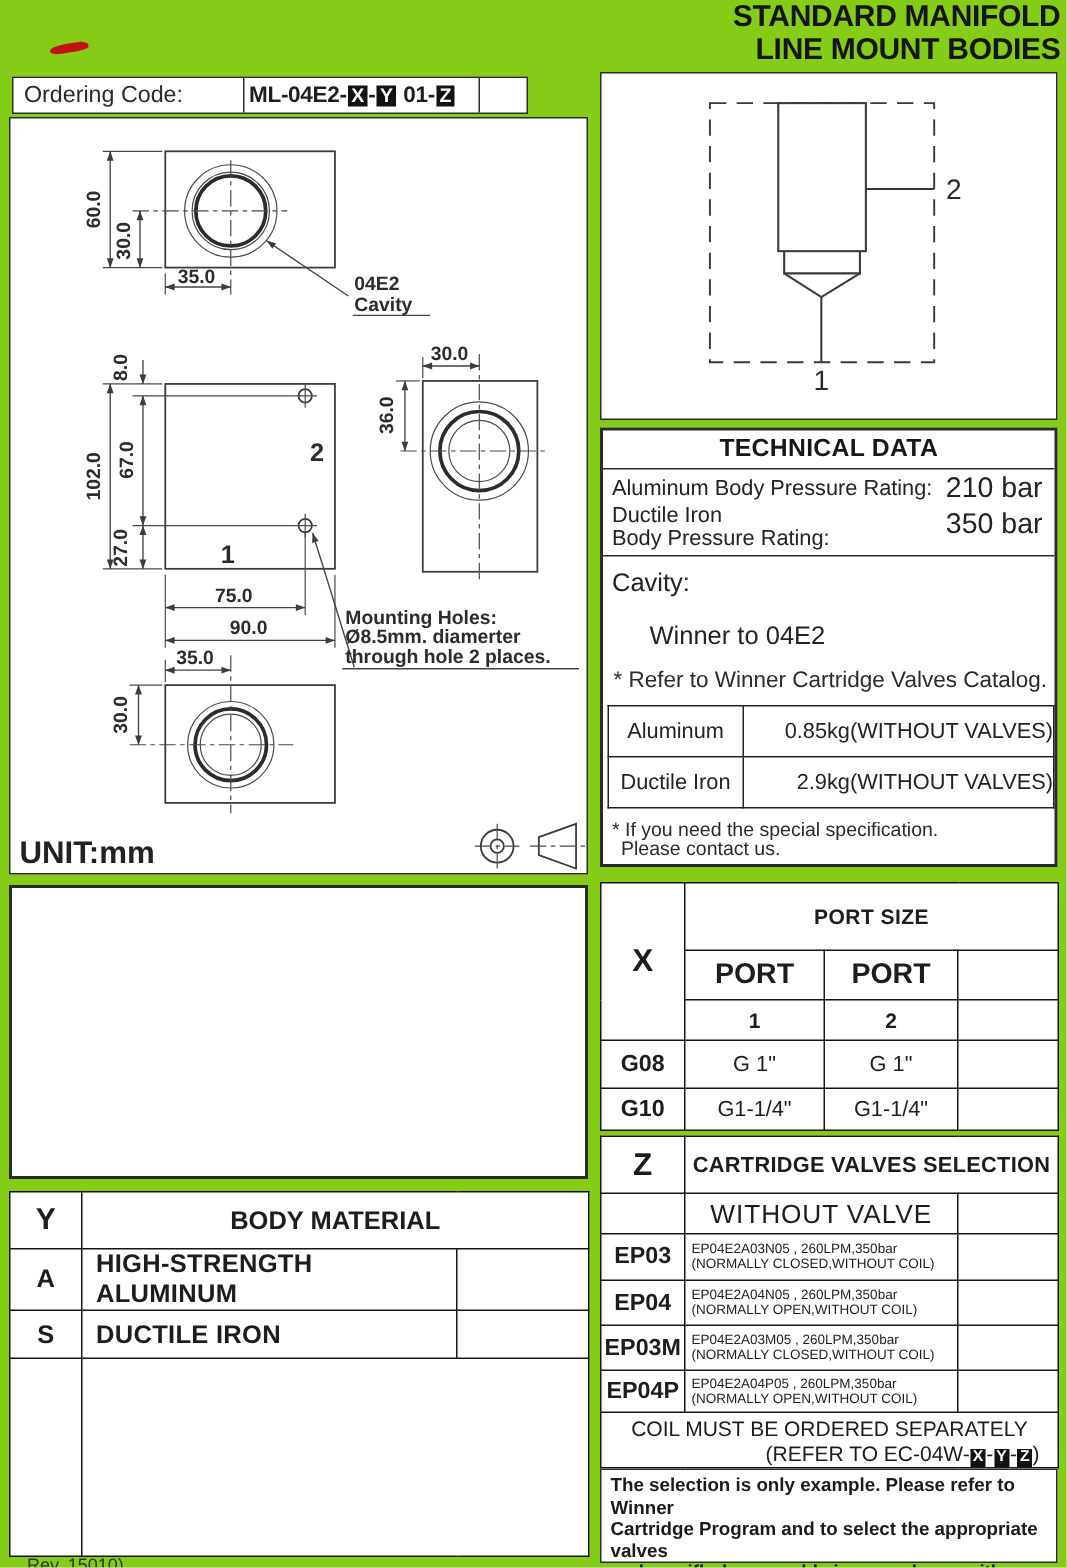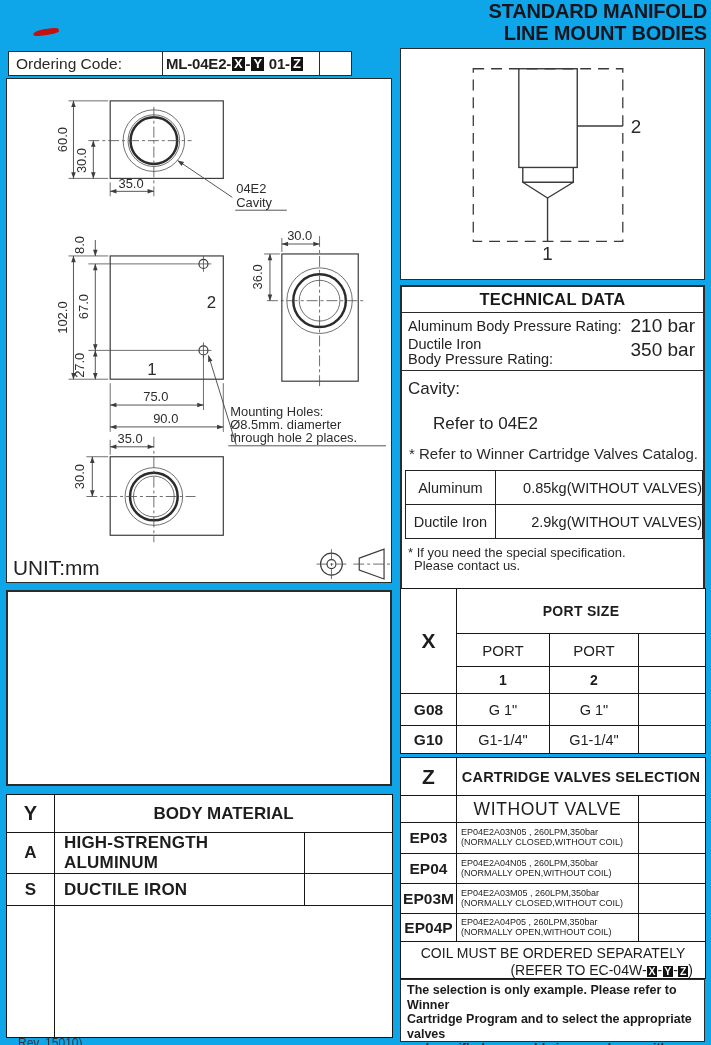--- a/index.html
+++ b/index.html
@@ -1,16 +1,16 @@
 <!DOCTYPE html>
 <html><head>
 <meta charset="utf-8">
 <style>
   html,body{margin:0;padding:0;background:#e8e8e8;}
-  .page{position:relative;width:711px;height:1045px;background:#0ea5e9;overflow:hidden;
+  .page{position:relative;width:711px;height:1045px;background:#84cc16;overflow:hidden;
         font-family:"Liberation Sans",sans-serif;color:#1f1f1f;}
   .box{position:absolute;border:1.6px solid #2b2b2b;box-sizing:border-box;background:#fff;}
 
   
   .title{position:absolute;top:1px;right:4px;text-align:right;font-weight:bold;
          font-size:20px;line-height:21.5px;color:#16151d;letter-spacing:-0.2px;}
   .redmark{position:absolute;left:33px;top:29px;width:26px;height:6px;background:#c31111;
            transform:rotate(-9deg);border-radius:60% 40% 60% 40% / 80% 60% 40% 60%;}
 
   
@@ -32,40 +32,40 @@
   .dim{stroke:#424242;stroke-width:0.9;fill:none;}
   .schln{stroke:#3a3a3a;stroke-width:1.4;fill:none;}
   .schdash{stroke:#3a3a3a;stroke-width:1.3;fill:none;stroke-dasharray:11 7;}
   text.d{font-size:13px;fill:#2c2c2c;font-family:"Liberation Sans",sans-serif;}
   text.cal{font-size:13px;fill:#2c2c2c;font-family:"Liberation Sans",sans-serif;}
   text.pt{font-size:17px;fill:#2c2c2c;font-family:"Liberation Sans",sans-serif;}
   text.unit{font-size:21px;fill:#222;font-family:"Liberation Sans",sans-serif;}
   text.schpt{font-size:19px;fill:#2c2c2c;font-family:"Liberation Sans",sans-serif;}
 
   
-  .tech{left:400px;top:285px;width:305px;height:380px;border-width:2px;}
+  .tech{left:400px;top:285px;width:305px;height:293px;border-width:2px;}
   .tech .hd{height:25px;line-height:25px;text-align:center;font-weight:bold;font-size:16.5px;
             border-bottom:1.6px solid #2b2b2b;letter-spacing:0.2px;color:#181818;}
   .t-lab{position:absolute;font-size:14.5px;color:#232323;}
   .t-val{position:absolute;font-size:19px;color:#232323;}
   .t-div{position:absolute;left:0;right:0;border-top:1.6px solid #2b2b2b;}
   .t-cav{position:absolute;font-size:17px;color:#232323;}
   .t-note{position:absolute;font-size:15px;color:#2a2a2a;}
   .wtable{position:absolute;left:3px;top:183px;border-collapse:collapse;table-layout:fixed;}
   .wtable td{border:1.7px solid #222;height:33px;font-size:14.5px;color:#232323;padding:0;text-align:right;}
   .wtable .mat{width:90px;text-align:center;}
   .wtable .val{width:205px;padding-left:7px;}
   .wtable .num{display:inline-block;min-width:33px;}
 
   
   table.grid{position:absolute;border-collapse:collapse;table-layout:fixed;background:#fff;}
   table.grid td{border:1.5px solid #161616;padding:0;text-align:center;vertical-align:middle;color:#1d1d1d;}
   .bigcode{font-weight:bold;font-size:21px;}
   .pstitle{font-weight:bold;font-size:14px;letter-spacing:0.3px;}
-  .ph{font-weight:normal;font-size:15px;}
+  .ph{font-weight:bold;font-size:19px;}
   .pn{font-weight:bold;font-size:14px;}
   .rowcode{font-weight:bold;font-size:15.5px;}
   .pval{font-size:14.5px;}
   .vtitle{font-weight:bold;font-size:14.5px;letter-spacing:0.2px;}
   .wov{font-size:17.5px;letter-spacing:0.6px;color:#2a2a2a;}
   .desc{text-align:left !important;padding-left:4px !important;font-size:9px;line-height:9.8px;color:#222;}
   .coil{font-size:14px;color:#242424;}
   .coil .l1{text-align:center;line-height:17px;padding-top:2px;}
   .coil .l2{text-align:right;padding-right:12px;line-height:16px;}
   .btitle{font-weight:bold;font-size:17px;}
@@ -87,21 +87,21 @@
     <div>LINE MOUNT BODIES</div>
   </div>
   <div class="redmark"></div>
 
   <div class="box ordering">
     <div class="lab">Ordering Code:</div>
     <div class="code"><span>ML-04E2-</span><span class="invbox">X</span><span>-</span><span class="invbox">Y</span><span> 01-</span><span class="invbox">Z</span></div>
     <div style="flex:1;"></div>
   </div>
 
-  <div class="box" style="left:6px;top:78px;width:386px;height:505px;">
+  <div class="box" style="left:6px;top:78px;width:386px;height:505px;font-weight:bold;">
     <svg width="383" height="502" viewBox="6 78 386 505" preserveAspectRatio="none">
       <defs>
         <marker id="arr" viewBox="0 0 10 10" refX="9.3" refY="5" markerWidth="10" markerHeight="7.5" orient="auto-start-reverse">
           <path d="M0,1.6 L9.6,5 L0,8.4 z" fill="#3d3d3d"></path>
         </marker>
       </defs>
 
       <g>
         <rect class="ln" x="110" y="100" width="114" height="78"></rect>
         <circle class="thin" cx="154" cy="140" r="31"></circle>
@@ -214,21 +214,21 @@
 
   <div class="box tech">
     <div class="hd">TECHNICAL DATA</div>
     <div class="t-lab" style="left:6px;top:31px;">Aluminum Body Pressure Rating:</div>
     <div class="t-val" style="right:8px;top:28px;">210 bar</div>
     <div class="t-lab" style="left:6px;top:49px;">Ductile Iron</div>
     <div class="t-lab" style="left:6px;top:64px;">Body Pressure Rating:</div>
     <div class="t-val" style="right:8px;top:52px;">350 bar</div>
     <div class="t-div" style="top:83px;"></div>
     <div class="t-cav" style="left:6px;top:92px;">Cavity:</div>
-    <div class="t-cav" style="left:31px;top:127px;">Refer to 04E2</div>
+    <div class="t-cav" style="left:31px;top:127px;">Winner to 04E2</div>
     <div class="t-note" style="left:7px;top:158px;">* Refer to Winner Cartridge Valves Catalog.</div>
     <table class="wtable">
       <tbody>
           <tr>
         <td class="mat">Aluminum</td>
         <td class="val"><span class="num">0.85</span><span>kg(WITHOUT VALVES)</span></td>
       </tr>
       <tr>
         <td class="mat">Ductile Iron</td>
         <td class="val"><span class="num">2.9</span><span>kg(WITHOUT VALVES)</span></td>

